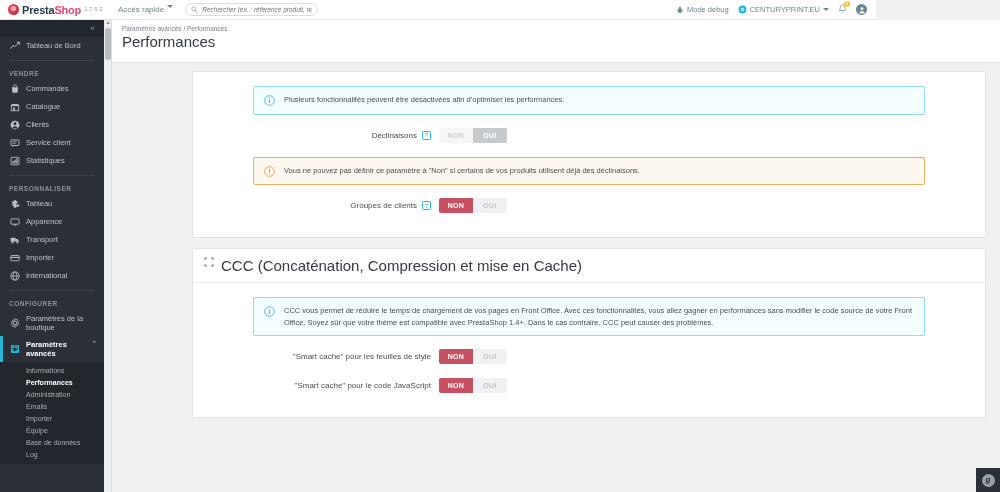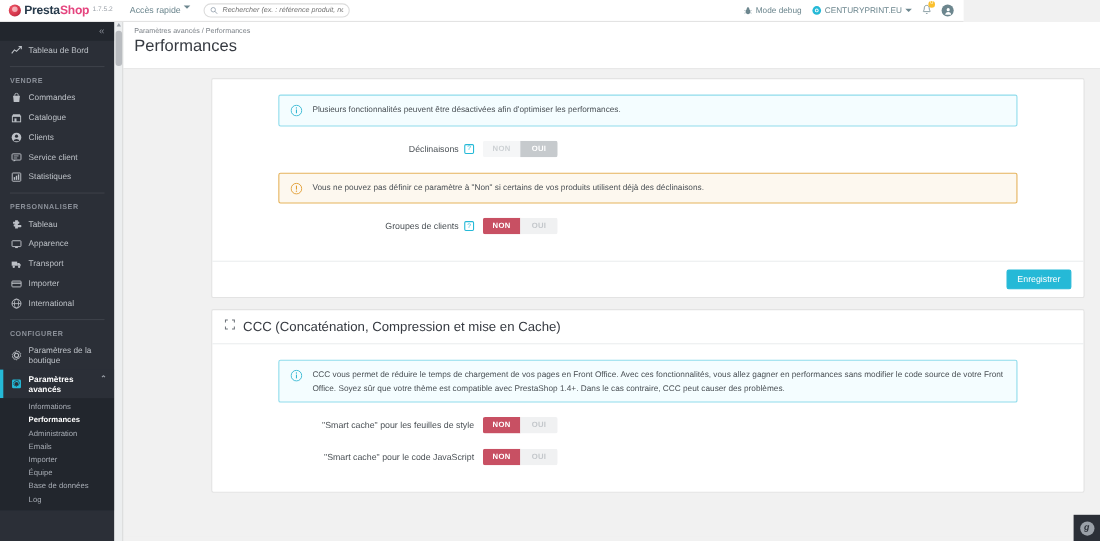--- a/index.html
+++ b/index.html
@@ -142,21 +142,21 @@
   .content {
     position: absolute; top: 63px; left: 112px; width: 888px; height: 429px;
     background: #f1f1f1; overflow: hidden;
   }
   .panel {
     background: #ffffff; border: 1px solid #e3e3e3; border-radius: 2px;
     margin: 0 14px 10px 80px; position: relative;
   }
   .panel-head {
     display: flex; gap: 7px;
-    padding: 8px 11px; font-size: 12px; color: #363a41;
+    padding: 8px 11px; font-size: 15px; color: #363a41;
     border-bottom: 1px solid #eceeef;
   }
   .panel-body { padding: 14px 60px 10px 60px; }
   .panel-foot {
     border-top: 1px solid #eceeef; padding: 7px 11px;
     display: flex; justify-content: flex-end;
   }
 
   
   .alert {
@@ -492,25 +492,20 @@
             <span>Groupes de clients</span>
             <span class="help-ic">?</span>
           </div>
           <div class="toggle">
             <span class="tg-on-no">NON</span>
             <span class="tg-off">OUI</span>
           </div>
         </div>
 
       </div>
-      <div class="panel-foot">
-        <div class="btn btn-primary">
-          <span>Enregistrer</span>
-        </div>
-      </div>
     </div>
 
     <div class="panel">
       <div class="panel-head">
         <span class="expand-ic">
           <svg width="10" height="10" viewBox="0 0 16 16">
             <path d="M1.5 5V1.5H5" fill="none" stroke="#6c7279" stroke-width="1.5"></path>
             <path d="M11 1.5h3.5V5" fill="none" stroke="#6c7279" stroke-width="1.5"></path>
             <path d="M14.5 11v3.5H11" fill="none" stroke="#6c7279" stroke-width="1.5"></path>
             <path d="M5 14.5H1.5V11" fill="none" stroke="#6c7279" stroke-width="1.5"></path>

